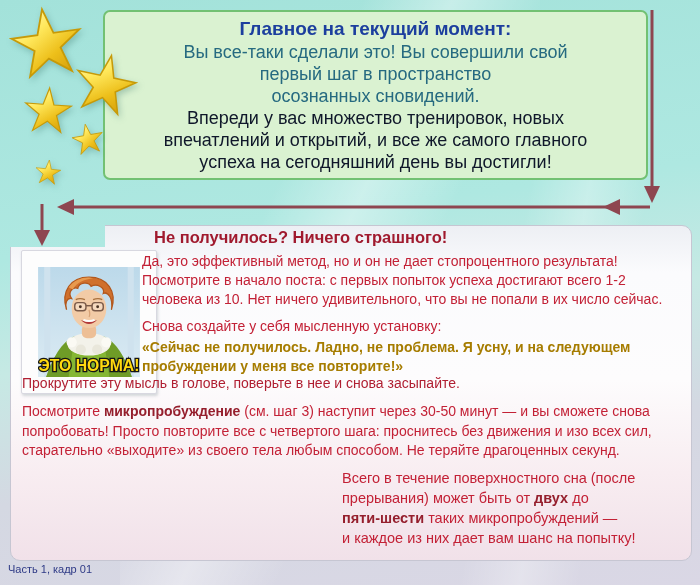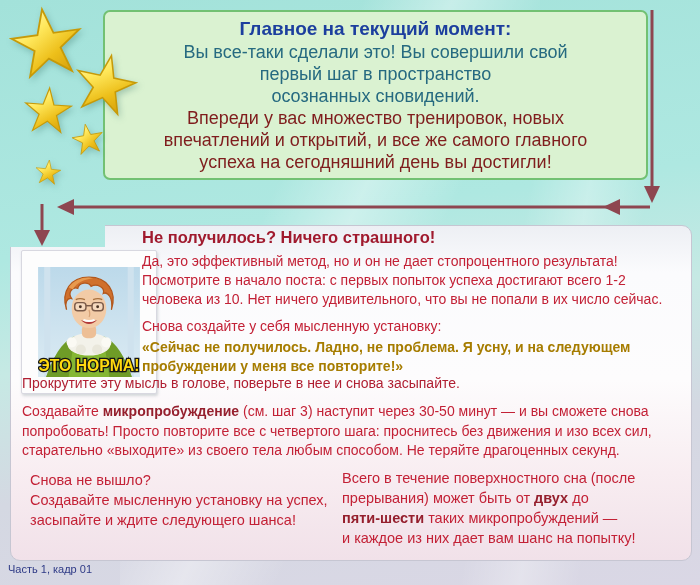--- a/index.html
+++ b/index.html
@@ -15,33 +15,33 @@
     background:linear-gradient(100deg,rgba(255,255,255,0) 40%,rgba(255,255,255,.30) 55%,rgba(255,255,255,0) 70%);}
 
   .intro-box{
     position:absolute;left:103px;top:10px;width:541px;height:161px;
     background:#daf2d1;border:2px solid #72c173;border-radius:7px;
     text-align:center;padding-top:5px;box-sizing:content-box;
   }
   .intro-title{font-size:19px;font-weight:bold;color:#1c3f9e;line-height:24px;margin:0;}
   .intro-p{font-size:18px;margin:0;line-height:22px;white-space:pre-line;}
   .intro-p1{color:#266a80;}
-  .intro-p2{color:#7f1d1d;}
+  .intro-p2{color:#0f172a;}
 
   .layer{position:absolute;left:0;top:0;width:700px;height:585px;pointer-events:none;}
 
   .panel{
     position:absolute;left:10px;top:225px;width:680px;height:334px;
     background:linear-gradient(to bottom,#edeff4 0%,#fbfbfd 14%,#fdfcfd 46%,#f8edf1 74%,#f1e1e9 100%);
     border:1px solid #c6c6d2;border-radius:10px;
     clip-path:polygon(95px 0,100% 0,100% 100%,0 100%,0 22px,95px 22px);
   }
 
   .txt{position:absolute;margin:0;white-space:pre-line;}
-  .heading{left:142px;top:228px;font-size:16.5px;font-weight:bold;color:#a01a2e;}
+  .heading{left:154px;top:228px;font-size:16.5px;font-weight:bold;color:#a01a2e;}
   .para1{left:142px;top:252px;font-size:14px;line-height:19px;color:#c32136;}
   .setup-lead{left:142px;top:318px;font-size:14px;color:#c32136;}
   .quote{left:142px;top:338px;font-size:14px;line-height:19px;font-weight:bold;color:#a67c00;}
   .scroll-line{left:22px;top:375px;font-size:14px;color:#b01f32;}
   .micro{left:22px;top:402px;font-size:14px;line-height:19.5px;color:#c32136;}
   .micro b,.total b{color:#951f2d;text-align:center;}
   .again{left:30px;top:470px;font-size:14.5px;line-height:20px;color:#c32136;}
   .total{left:342px;top:468px;font-size:14.5px;line-height:20px;color:#c32136;}
 
   .meme{
@@ -152,27 +152,24 @@
 
   <p class="txt heading">Не получилось? Ничего страшного!</p>
   <p class="txt para1">Да, это эффективный метод, но и он не дает стопроцентного результата!
 Посмотрите в начало поста: с первых попыток успеха достигают всего 1-2
 человека из 10. Нет ничего удивительного, что вы не попали в их число сейчас.</p>
   <p class="txt setup-lead">Снова создайте у себя мысленную установку:</p>
   <p class="txt quote">«Сейчас не получилось. Ладно, не проблема. Я усну, и на следующем
 пробуждении у меня все повторите!»</p>
   <p class="txt scroll-line">Прокрутите эту мысль в голове, поверьте в нее и снова засыпайте.</p>
 
-  <p class="txt micro"><span>Создавайте </span><b>микропробуждение</b><span> (см. шаг 3) наступит через 30-50 минут — и вы сможете снова
+  <p class="txt micro"><span>Посмотрите </span><b>микропробуждение</b><span> (см. шаг 3) наступит через 30-50 минут — и вы сможете снова
 попробовать! Просто повторите все с четвертого шага: проснитесь без движения и изо всех сил,
 старательно «выходите» из своего тела любым способом. Не теряйте драгоценных секунд.</span></p>
 
-  <p class="txt again">Снова не вышло?
-Создавайте мысленную установку на успех,
-засыпайте и ждите следующего шанса!</p>
 
   <p class="txt total"><span>Всего в течение поверхностного сна (после
 прерывания) может быть от </span><b>двух</b><span> до
 </span><b>пяти-шести</b><span> таких микропробуждений —
 и каждое из них дает вам шанс на попытку!</span></p>
 
   <p class="txt footer-caption">Часть 1, кадр 01</p>
 
 </div>
 

